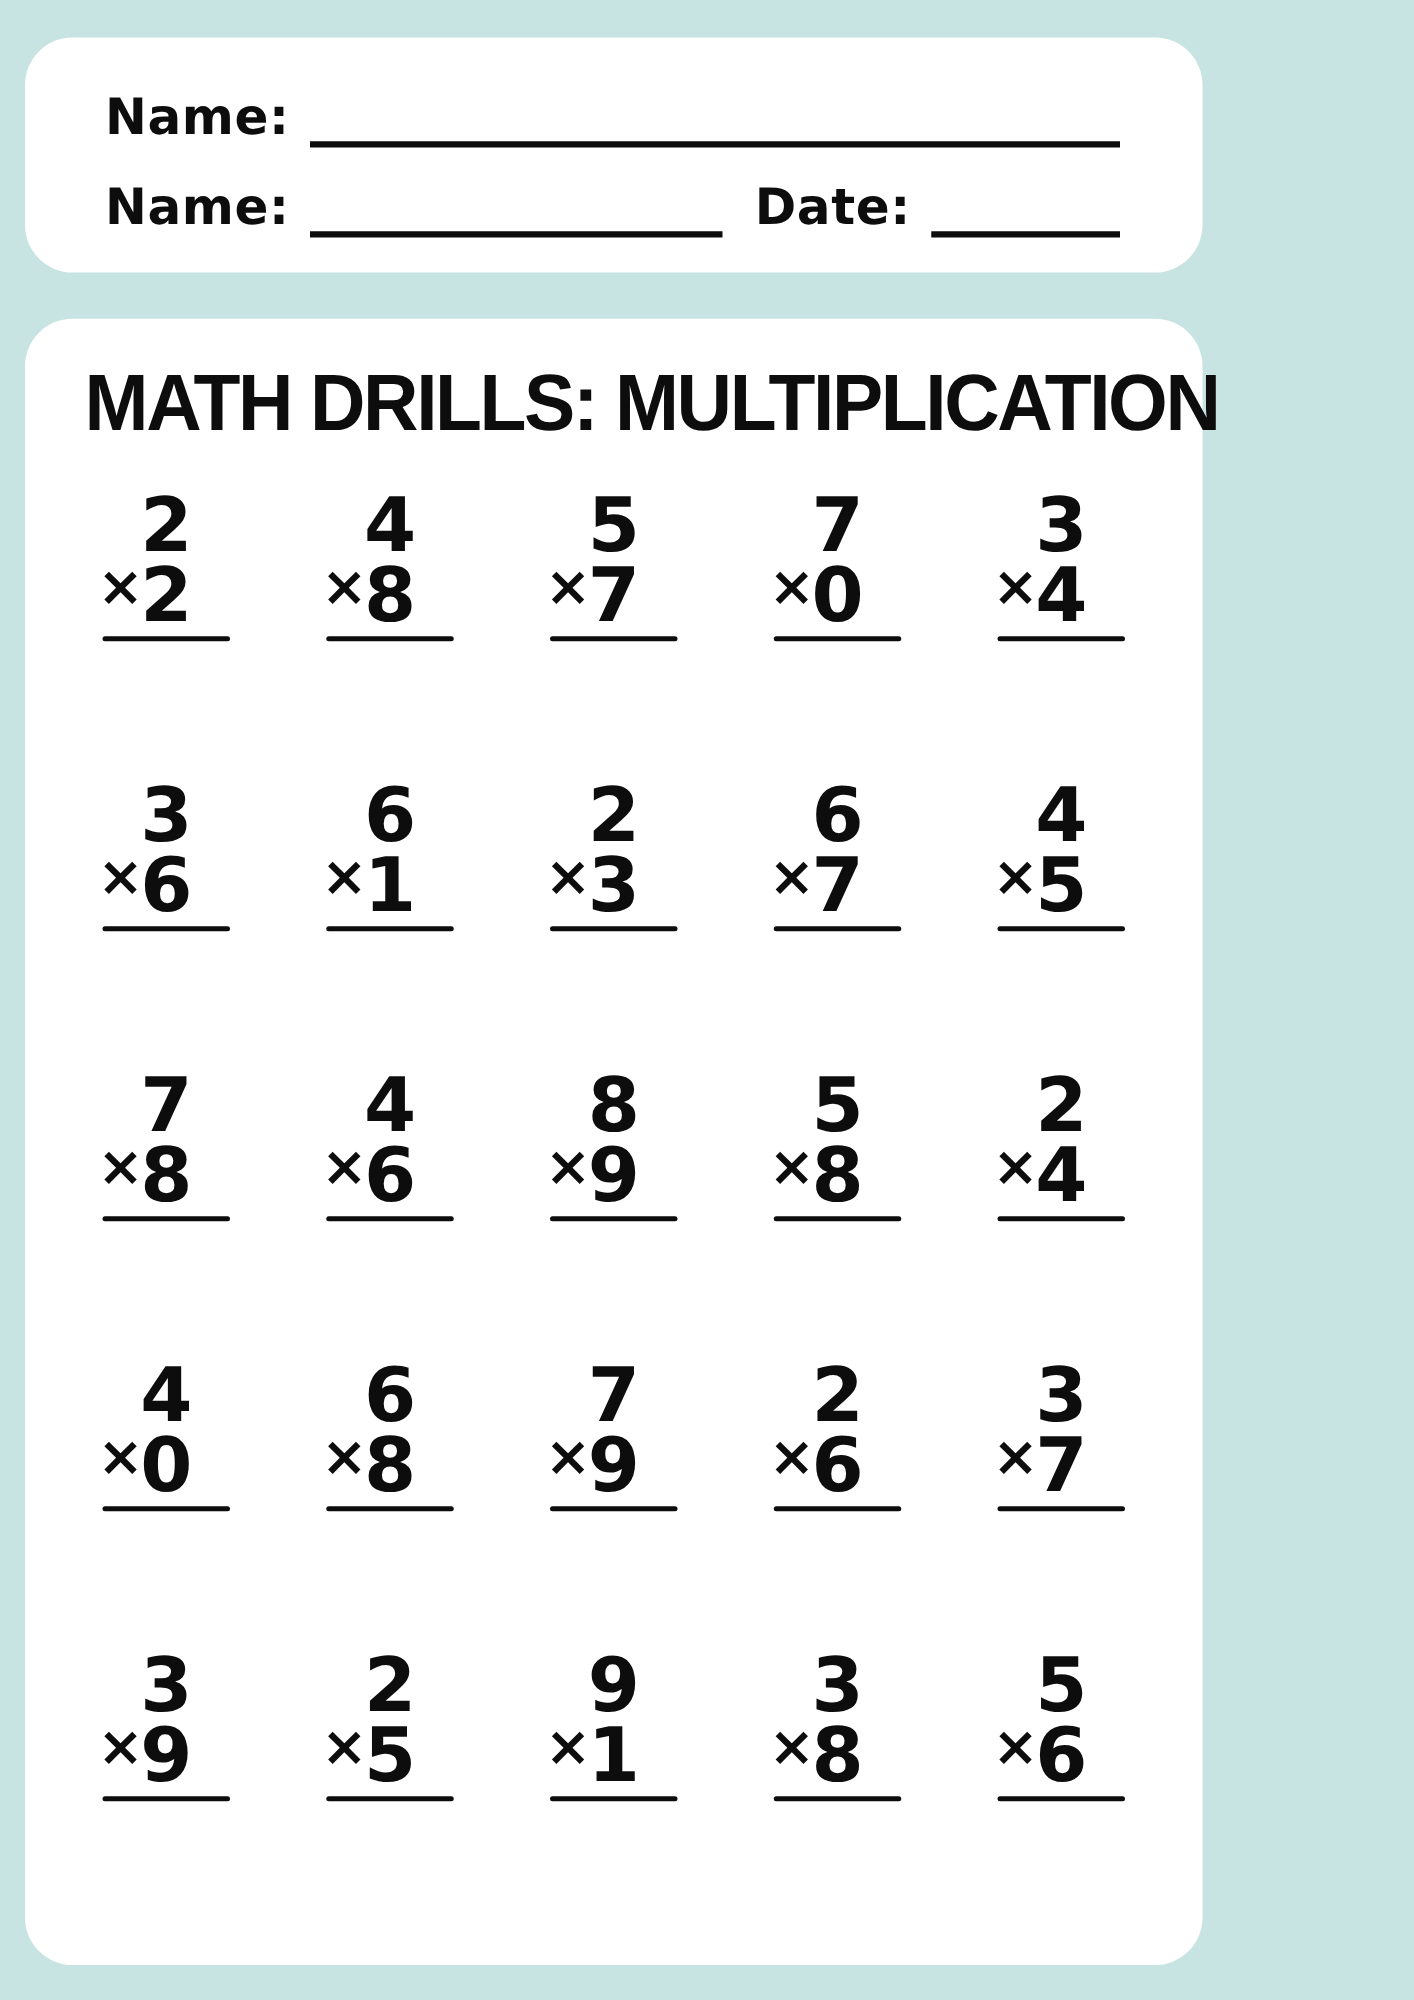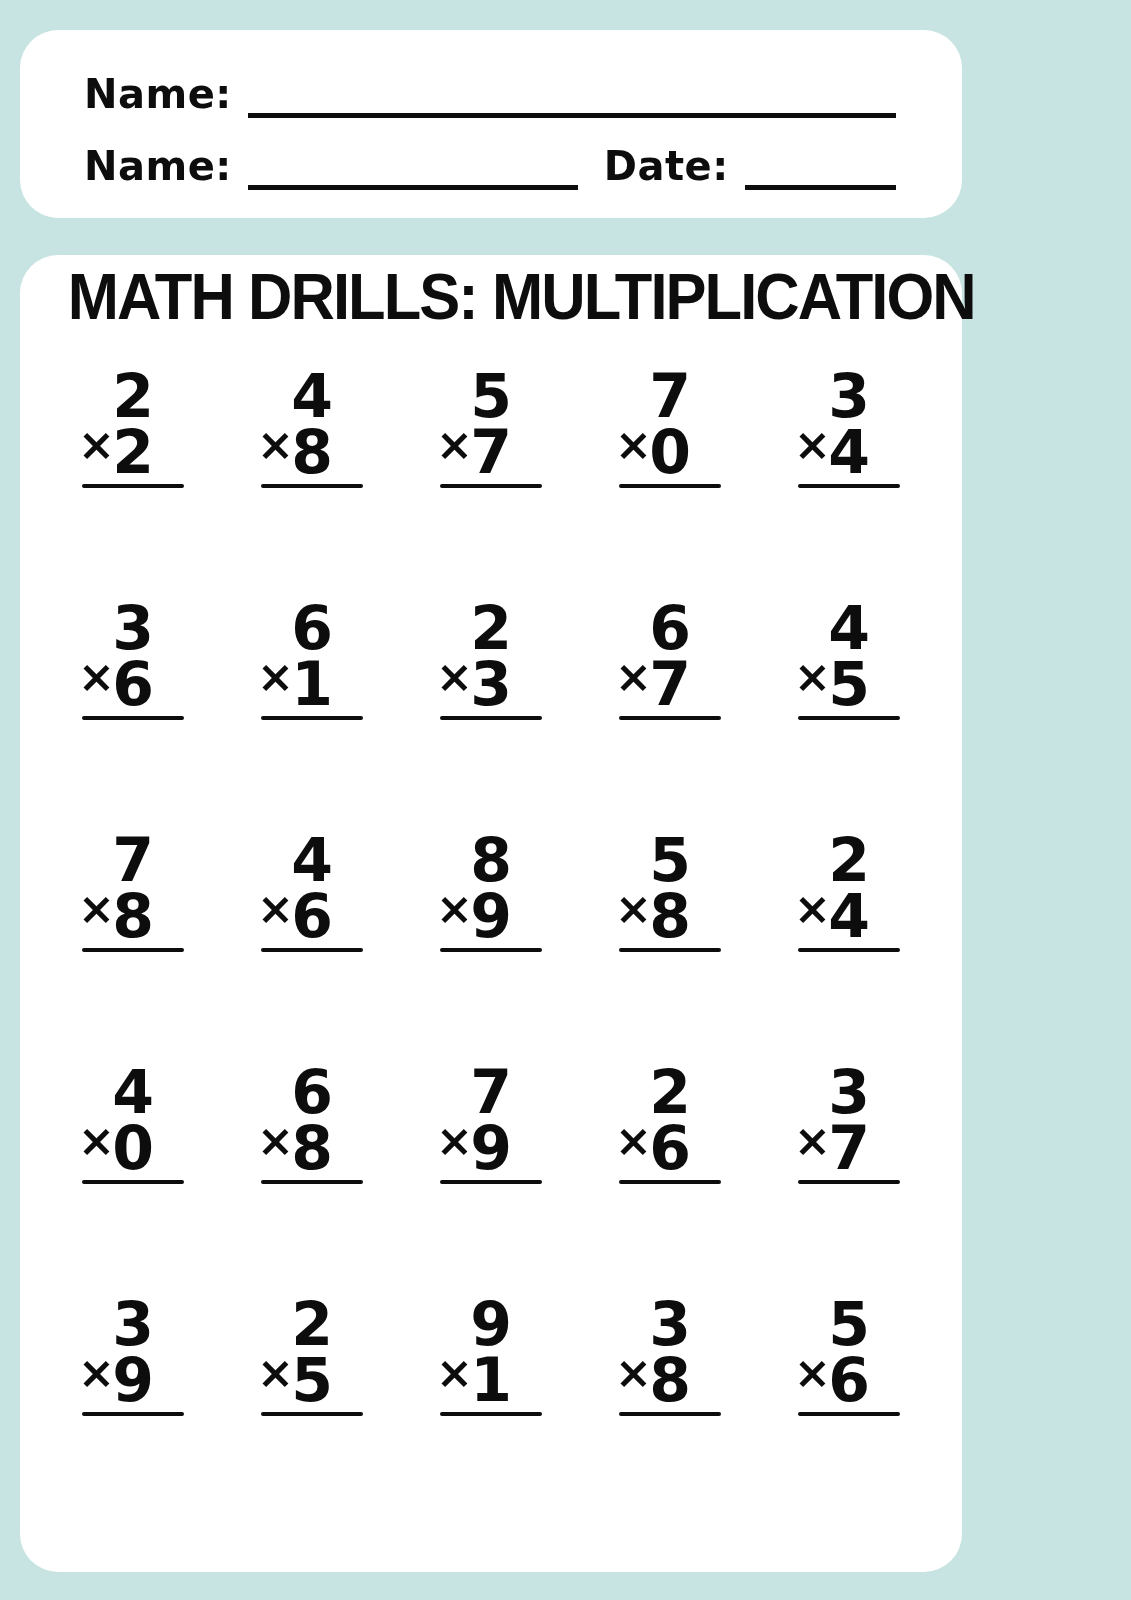--- a/index.html
+++ b/index.html
@@ -44,21 +44,21 @@
     margin-left: 16px;
   }
   .blank.grow { flex: 1; }
   .blank.fixed { width: 330px; }
   .date-label { margin-left: 26px; text-align: center; }
 
   
   .main-card {
     top: 255px;
     height: 1317px;
-    padding: 7px 30px 0 30px;
+    padding: 32px 30px 0 30px;
   }
   .sheet-title {
     text-align: center;
     font-family: "Liberation Sans", "DejaVu Sans", sans-serif;
     font-size: 64px;
     font-weight: 900;
     letter-spacing: -2px;
     line-height: 70px;
     white-space: nowrap;
     transform: scaleX(0.96);

